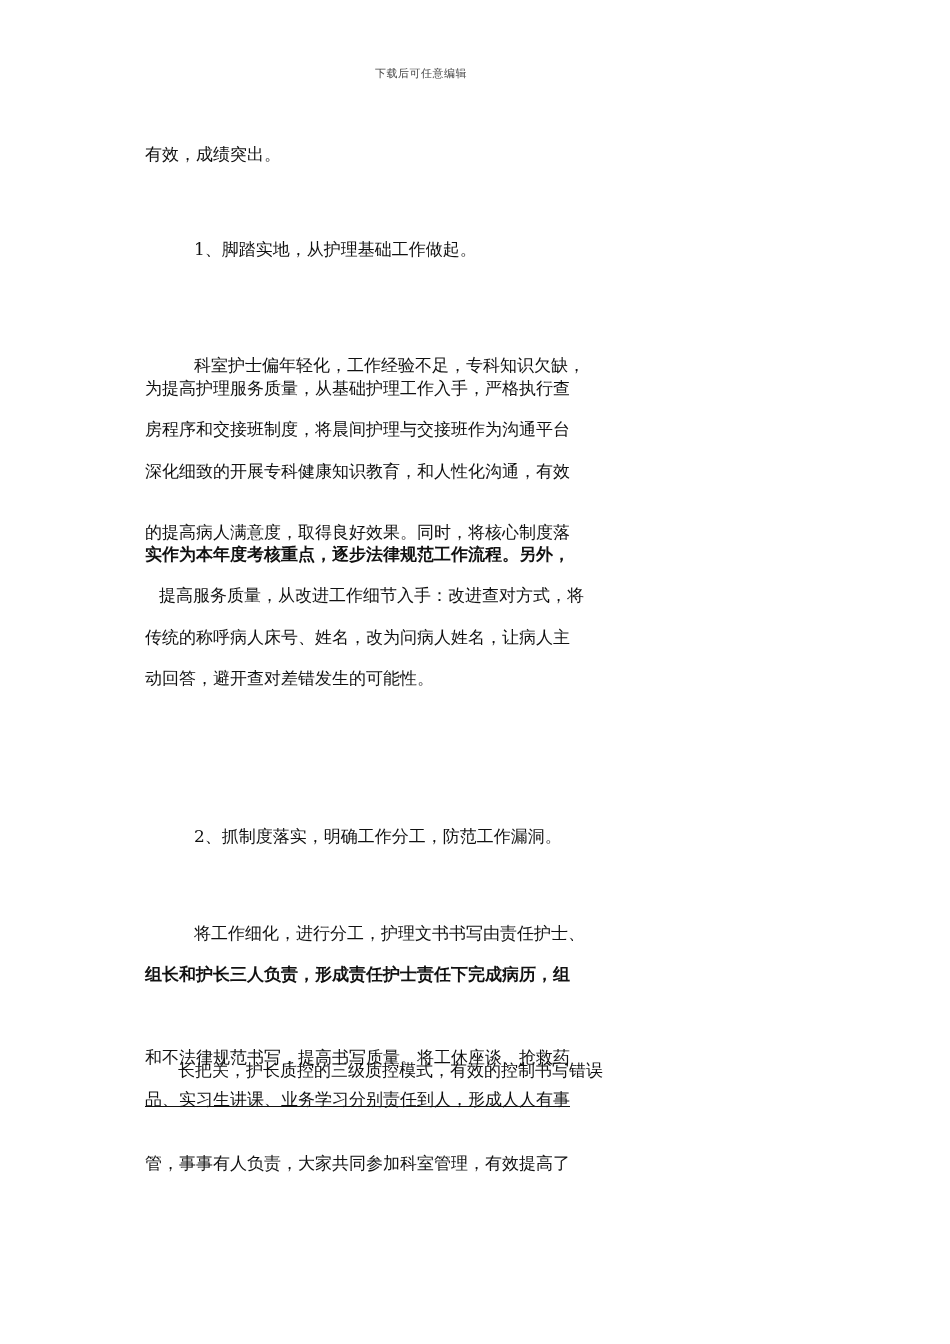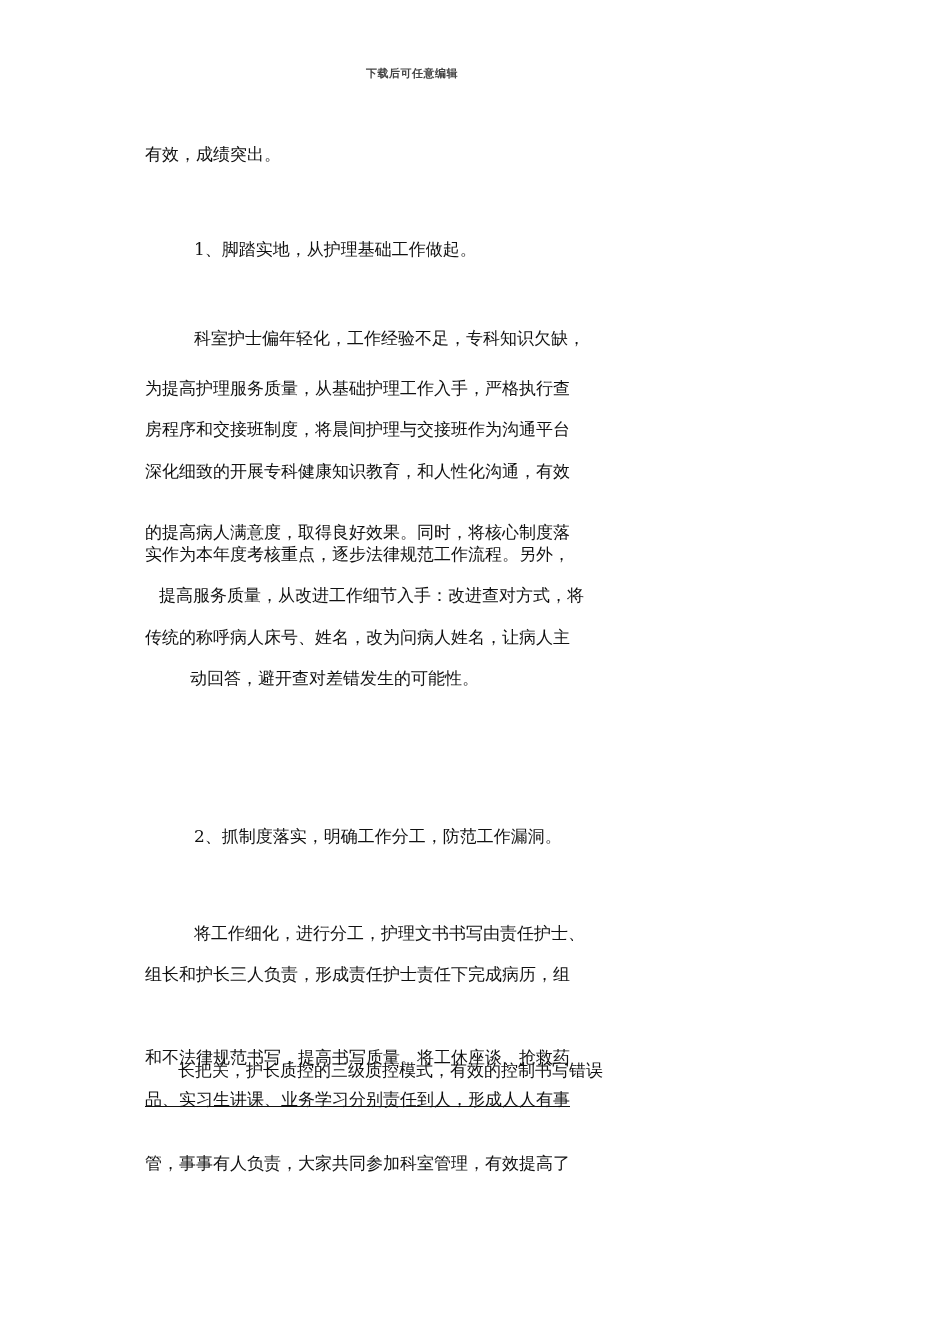--- a/index.html
+++ b/index.html
@@ -1,40 +1,40 @@
 <!DOCTYPE html>
 <html><head>
 <meta charset="utf-8">
 <style>
   html, body { margin:0; padding:0; background:#ffffff; }
   body { width:950px; height:1344px; position:relative; overflow:hidden;
          font-family:"DejaVu Serif","Liberation Serif",serif; color:#111; }
-  .header { position:absolute; top:66px; left:6px; width:812px; text-align:center;
-            font-size:11px; color:#444; letter-spacing:0.5px;font-weight:bold; }
+  .header { position:absolute; top:66px; left:15px; width:812px; text-align:center;
+            font-size:11px; color:#444; letter-spacing:0.5px; }
   .line { position:absolute; left:145px; font-size:17px; line-height:28px;
           white-space:nowrap; letter-spacing:0; }
   .indent { left:194px; }
 </style>
 </head>
 <body>
 
 <div class="header">下载后可任意编辑</div>
 
 <div id="doc-body">
     <div class="line" style="top: 140px;">有效，成绩突出。</div>
     <div class="line indent" style="top: 235px;">1、脚踏实地，从护理基础工作做起。</div>
-    <div class="line indent" style="top: 324px;">科室护士偏年轻化，工作经验不足，专科知识欠缺，</div>
+    <div class="line indent" style="top: 351px;">科室护士偏年轻化，工作经验不足，专科知识欠缺，</div>
     <div class="line" style="top: 374px;">为提高护理服务质量，从基础护理工作入手，严格执行查</div>
     <div class="line" style="top: 415px; text-align: right;">房程序和交接班制度，将晨间护理与交接班作为沟通平台</div>
     <div class="line" style="top: 457px;">深化细致的开展专科健康知识教育，和人性化沟通，有效</div>
     <div class="line" style="top: 518px;">的提高病人满意度，取得良好效果。同时，将核心制度落</div>
-    <div class="line" style="top: 540px;">实作为本年度考核重点，逐步法律规范工作流程。另外，</div>
+    <div class="line" style="top: 540px; font-weight: bold;">实作为本年度考核重点，逐步法律规范工作流程。另外，</div>
     <div class="line" style="top: 581px; margin-left: 14px;">提高服务质量，从改进工作细节入手：改进查对方式，将</div>
     <div class="line" style="top: 623px;">传统的称呼病人床号、姓名，改为问病人姓名，让病人主</div>
-    <div class="line" style="top: 664px; margin-left: 45px;">动回答，避开查对差错发生的可能性。</div>
+    <div class="line" style="top: 664px;">动回答，避开查对差错发生的可能性。</div>
     <div class="line indent" style="top: 822px;">2、抓制度落实，明确工作分工，防范工作漏洞。</div>
     <div class="line indent" style="top: 919px;">将工作细化，进行分工，护理文书书写由责任护士、</div>
-    <div class="line" style="top: 960px;">组长和护长三人负责，形成责任护士责任下完成病历，组</div>
+    <div class="line" style="top: 960px; font-weight: bold;">组长和护长三人负责，形成责任护士责任下完成病历，组</div>
     <div class="line" style="top: 1056px; margin-left: 33px;">长把关，护长质控的三级质控模式，有效的控制书写错误</div>
     <div class="line" style="top: 1043px;">和不法律规范书写，提高书写质量。将工休座谈、抢救药</div>
     <div class="line" style="top: 1085px; text-decoration: underline;">品、实习生讲课、业务学习分别责任到人，形成人人有事</div>
     <div class="line" style="top: 1149px;">管，事事有人负责，大家共同参加科室管理，有效提高了</div>
   </div>
 
 </body></html>

